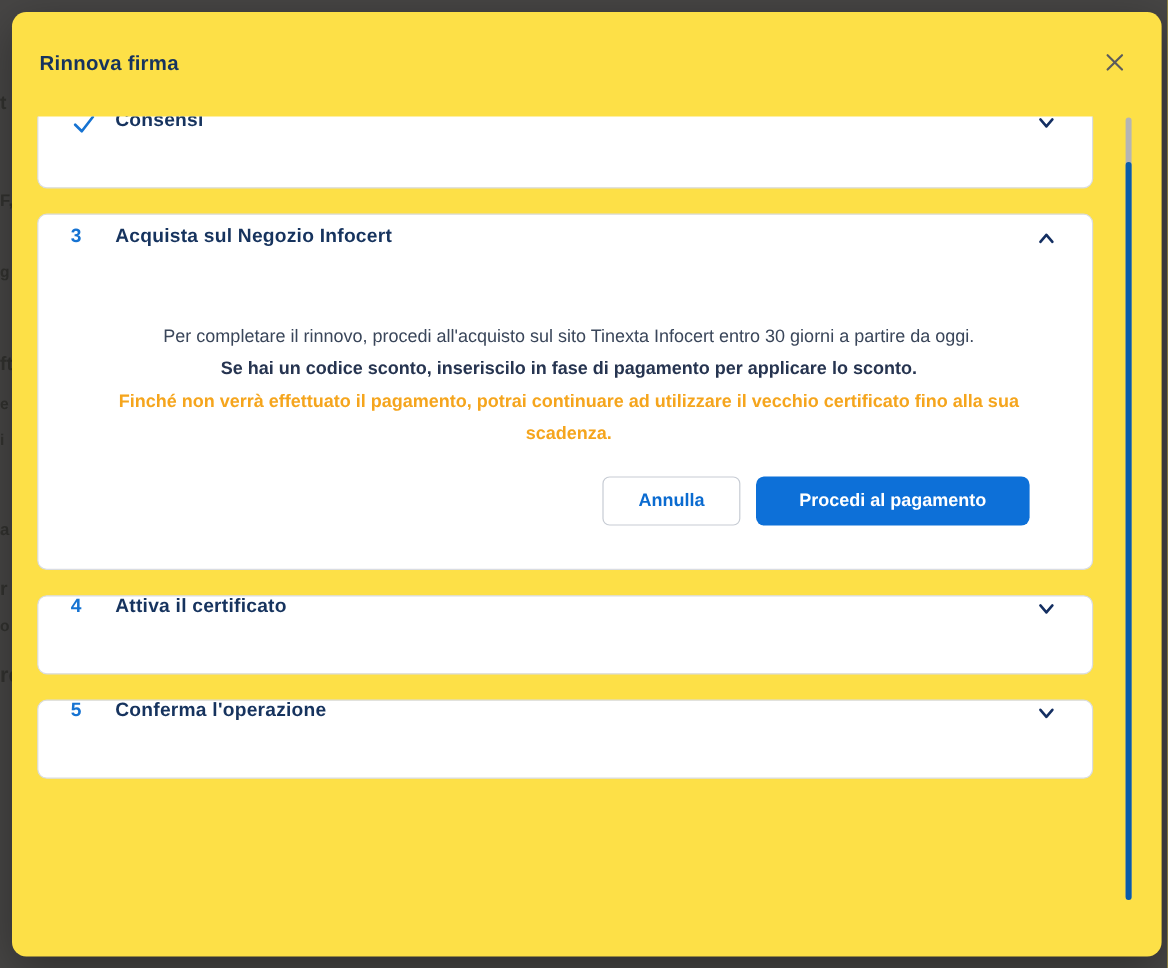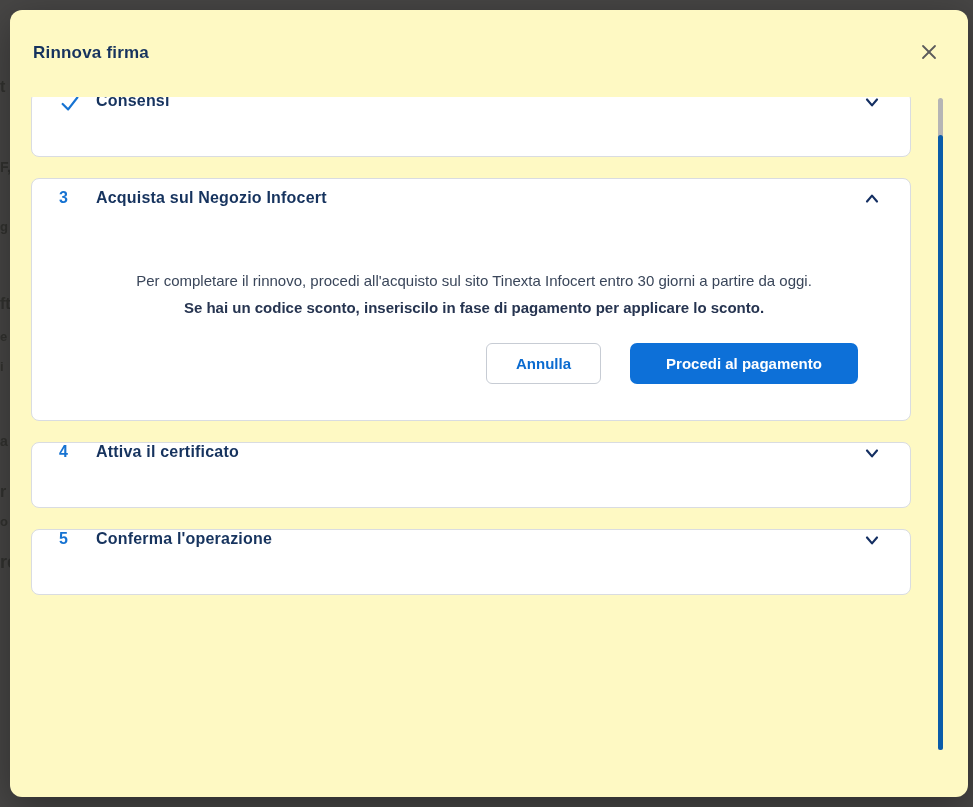--- a/index.html
+++ b/index.html
@@ -14,21 +14,21 @@
     position:absolute;left:0;width:10px;overflow:hidden;
     color:#32322f;font-weight:bold;font-size:16px;line-height:18px;
     white-space:nowrap;
   }
   .f0{top:78px}.f1{top:158px;font-size:14px}.f2{top:218px;font-size:13px}
   .f3{top:295px}.f4{top:328px;font-size:13px}.f5{top:358px;font-size:13px}
   .f6{top:432px;font-size:14px}.f7{top:483px}.f8{top:513px;font-size:13px}.f9{top:553px;font-size:18px}
 
   .modal{
     position:absolute;left:10px;top:10px;width:958px;height:787px;
-    background:#fef9c3;border-radius:12px;
+    background:#fde047;border-radius:12px;
     box-shadow:0 10px 40px rgba(0,0,0,.35);
   }
   .modal-header{position:relative;height:87px;}
   .dialog-title{
     position:absolute;left:23px;top:33px;margin:0;
     font-size:17px;font-weight:bold;color:#16335e;letter-spacing:.2px;
   }
   .close-btn{
     position:absolute;right:21px;top:24px;width:36px;height:36px;
     background:none;border:none;cursor:pointer;padding:0;
@@ -67,21 +67,21 @@
   .card-body{
     padding:14px 58px 0 64px;
     font-size:15px;line-height:27px;color:#3a465a;text-align:center;
   }
   .card-body p{margin:0;}
   .body-bold{font-weight:bold;color:#263450;}
   .body-warning{font-weight:bold;color:#f5a51d;}
 
   .btn-row{
     display:flex;justify-content:flex-end;align-items:flex-start;
-    padding:22px 52px 36px 0;gap:29px;
+    padding:22px 52px 36px 0;gap:13px;
   }
   .btn{
     height:41px;border-radius:6px;font-size:15px;font-weight:bold;
     cursor:pointer;box-sizing:border-box;
     font-family:"Liberation Sans","DejaVu Sans",sans-serif;
   }
   .btn-secondary{
     min-width:115px;background:#ffffff;border:1px solid #c7ccd4;
     color:#0b6bd0;padding:0 24px;
   }
@@ -157,20 +157,21 @@
           <span class="step-label">Acquista sul Negozio Infocert</span>
           <span class="chev up">
             <svg width="20" height="20" viewBox="0 0 24 24">
               <polyline points="6,9 12,16 18,9" fill="none" stroke="#142f62" stroke-width="2.6" stroke-linecap="round" stroke-linejoin="round"></polyline>
             </svg>
           </span>
         </header>
         <div class="card-body">
           <p>Per completare il rinnovo, procedi all'acquisto sul sito Tinexta Infocert entro 30 giorni a partire da oggi.</p>
           <p class="body-bold">Se hai un codice sconto, inseriscilo in fase di pagamento per applicare lo sconto.</p>
+          <p class="body-warning">Finché non verrà effettuato il pagamento, potrai continuare ad utilizzare il vecchio certificato fino alla sua scadenza.</p>
         </div>
         <div class="btn-row">
           <button class="btn btn-secondary">Annulla</button>
           <button class="btn btn-primary">Procedi al pagamento</button>
         </div>
       </section>
 
       <section class="card">
         <header class="card-head">
           <span class="indicator">

